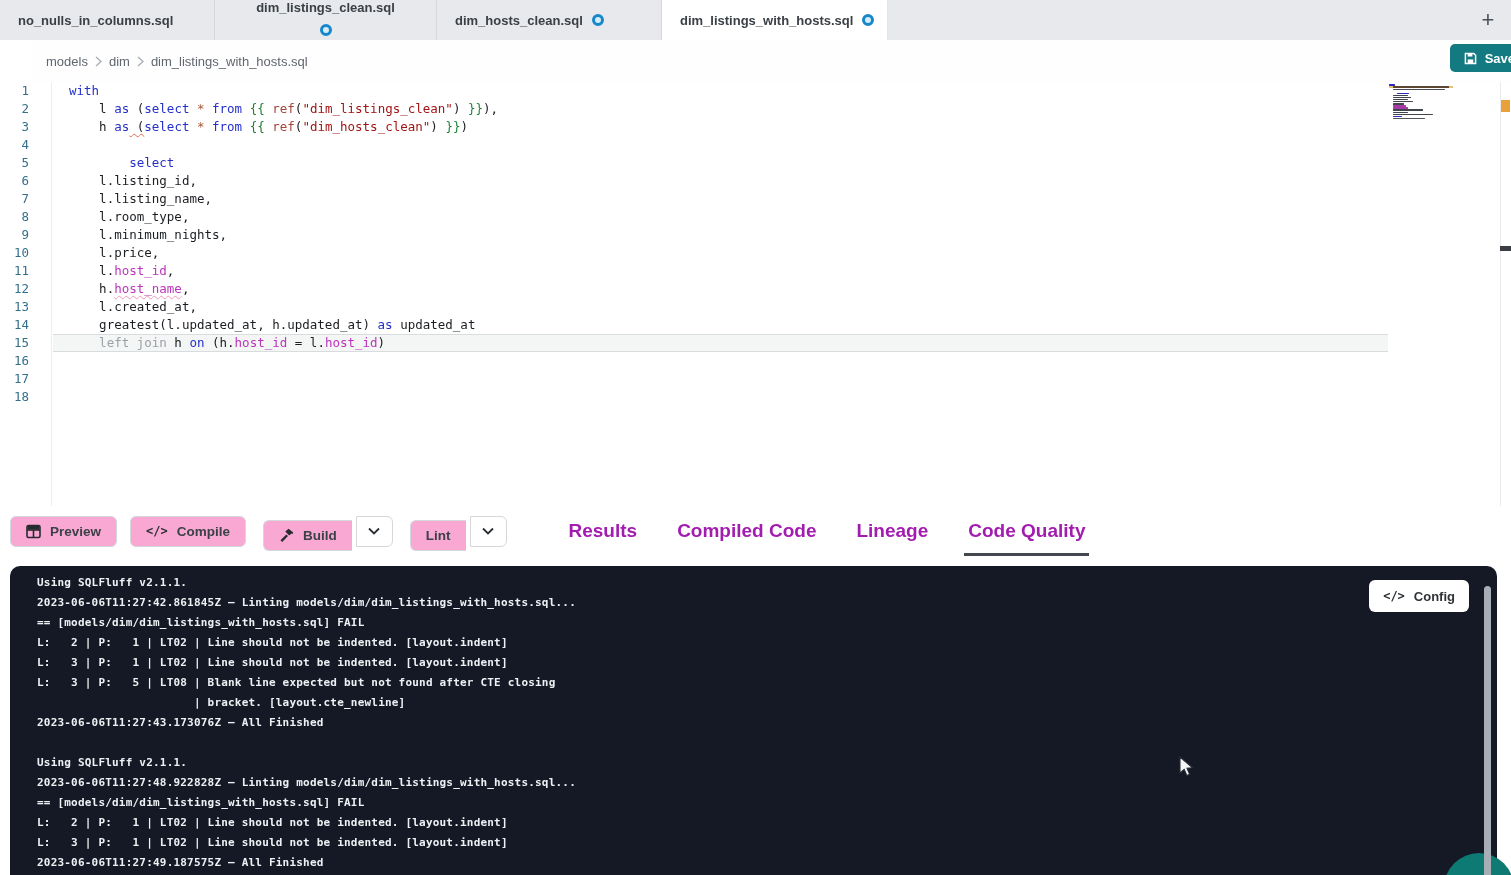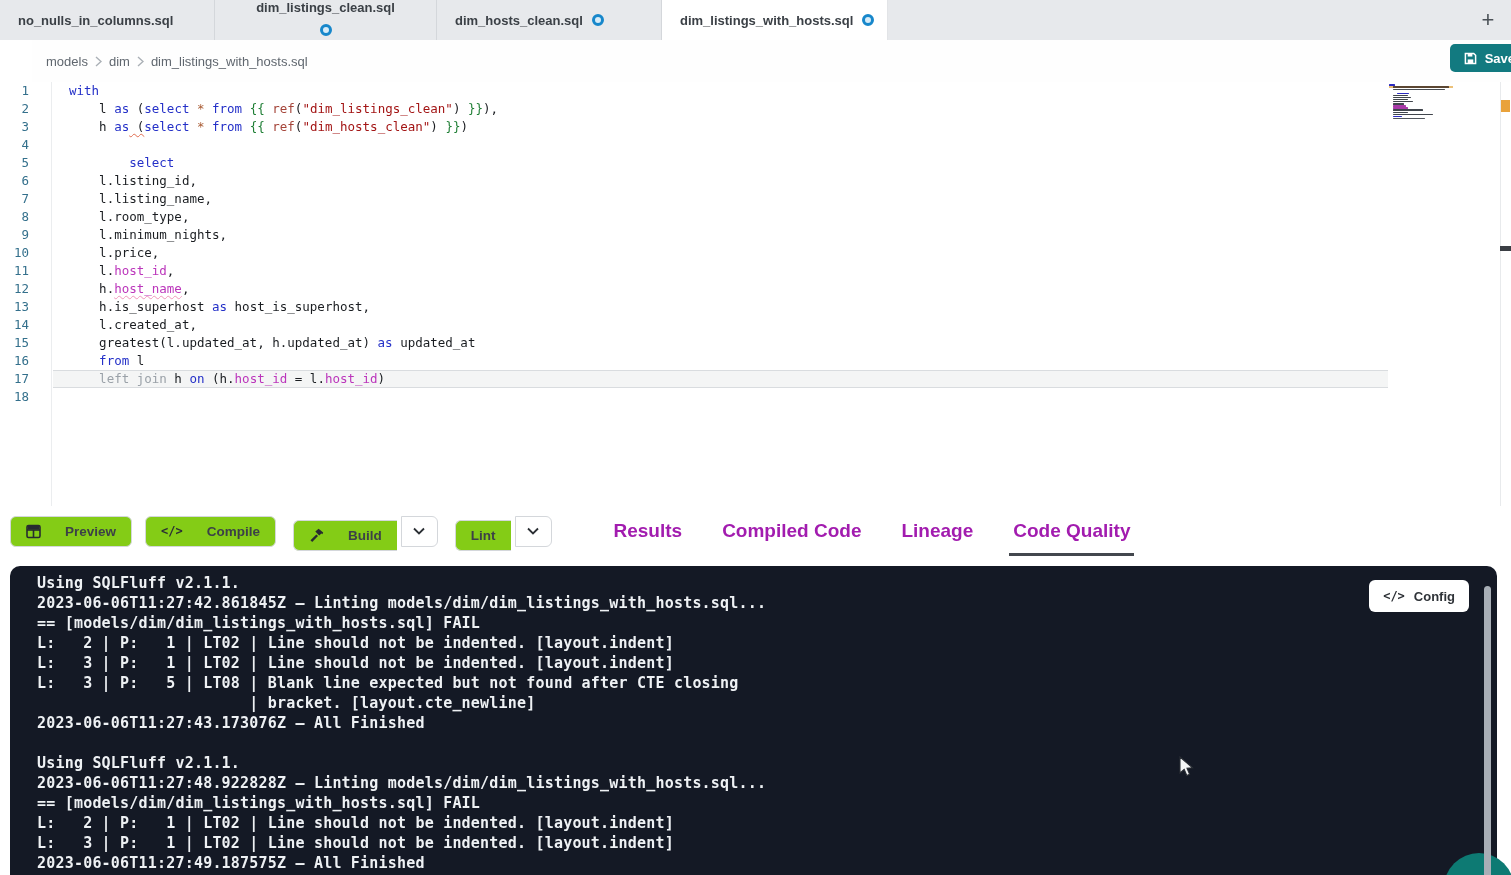--- a/index.html
+++ b/index.html
@@ -57,42 +57,42 @@
   .mm-row.hl { background:#ecc179; }
   .mm-bar { height:1.4px; margin-top:0.35px; border-radius:0.5px; }
   .anno-strip { position:absolute; left:1500px; top:0; width:11px; height:424px;
                 border-left:1px solid #e8eaec; }
   .anno-warn { position:absolute; left:1501px; top:18px; width:9px; height:12px; background:#e9a23b; }
   .anno-pos  { position:absolute; left:1500px; top:164px; width:11px; height:5px; background:#3a3e44; }
 
   
   .toolbar { position:absolute; left:0; top:506px; width:1511px; height:50px;
              background:#fff; display:flex; align-items:center; padding:0 10px; }
-  .btn { height:31px; background:#84cc16; border:1px solid #d4d7db; border-radius:6px;
-         display:flex; align-items:center; gap:24px; padding:0 15px;
+  .btn { height:31px; background:#f9a8d4; border:1px solid #d4d7db; border-radius:6px;
+         display:flex; align-items:center; gap:9px; padding:0 15px;
          font-size:13.5px; font-weight:600; color:#3c4147; cursor:pointer; }
   .btn + .btn, .btn-group { margin-left:13px; }
   .btn-group { display:flex; height:31px; }
   .btn-group .btn { margin:4px; border-radius:6px 0 0 6px; border-right:none; }
   .btn-chev { width:37px; height:31px; background:#fff; border:1px solid #d4d7db;
               border-radius:0 6px 6px 0; display:flex; align-items:center;
               justify-content:center; cursor:pointer; }
   .icon-code { font-family:"DejaVu Sans Mono", monospace; font-weight:700; font-size:12px; color:#2b2f34; }
   .ptabs { display:flex; align-items:stretch; height:50px; margin-left:42px; }
   .ptab { display:flex; align-items:center; padding:0 4px; margin:0 16px;
           font-size:19px; font-weight:600; color:#a21caf; cursor:pointer;
           border-bottom:3px solid transparent; border-top:3px solid transparent; }
   .ptab.active { border-bottom-color:#43474e; }
 
   
   .terminal { position:absolute; left:10px; top:566px; width:1487px; height:320px;
               background:#141925; border-radius:10px; }
   .term-pre { position:absolute; left:27px; top:7px;
               font-family:"DejaVu Sans Mono", monospace; font-weight:700;
-              font-size:15px; line-height:20px; letter-spacing:0.2px;
+              font-size:11px; line-height:20px; letter-spacing:0.2px;
               color:#eef1f4; white-space:pre; }
   .configbtn { position:absolute; right:28px; top:14px; height:32px;
                background:#fff; border:none; border-radius:6px; display:flex;
                align-items:center; gap:9px; padding:0 14px; font-size:13px;
                font-weight:600; color:#2f3338; cursor:pointer; }
   .term-scroll { position:absolute; right:6px; top:20px; width:7px;
                  height:calc(100% - 20px); background:#a8aeb6; border-radius:4px; z-index:30; }
   .chat-bubble { position:absolute; left:1444px; top:853px; width:70px; height:70px;
                  border-radius:50%; background:#0d7a73; z-index:20; cursor:pointer; }
   .mouse-cursor { position:absolute; left:1178px; top:756px; z-index:40; }
@@ -167,24 +167,22 @@
       <div class="code-line"><span>    h </span><span class="tk-kw">as</span><span class="tk-sq"> (</span><span class="tk-kw">select</span><span> </span><span class="tk-star">*</span><span> </span><span class="tk-kw">from</span><span> </span><span class="tk-brace">{{</span><span> </span><span class="tk-func">ref</span><span>(</span><span class="tk-str">"dim_hosts_clean"</span><span>) </span><span class="tk-brace">}}</span><span>)</span></div>
       <div class="code-line"></div>
       <div class="code-line"><span>        </span><span class="tk-kw">select</span></div>
       <div class="code-line"><span>    l.listing_id,</span></div>
       <div class="code-line"><span>    l.listing_name,</span></div>
       <div class="code-line"><span>    l.room_type,</span></div>
       <div class="code-line"><span>    l.minimum_nights,</span></div>
       <div class="code-line"><span>    l.price,</span></div>
       <div class="code-line"><span>    l.</span><span class="tk-var">host_id</span><span>,</span></div>
       <div class="code-line"><span>    h.</span><span class="tk-var tk-sq2">host_name</span><span>,</span></div>
-      <div class="code-line"><span>    h.is_superhost </span><span class="tk-kw">as</span><span> host_is_superhost,</span></div>
       <div class="code-line"><span>    l.created_at,</span></div>
       <div class="code-line"><span>    greatest(l.updated_at, h.updated_at) </span><span class="tk-kw">as</span><span> updated_at</span></div>
-      <div class="code-line"><span>    </span><span class="tk-kw">from</span><span> l</span></div>
       <div class="code-line active"><span>    </span><span class="tk-dim">left join</span><span> h </span><span class="tk-kw">on</span><span> (h.</span><span class="tk-var">host_id</span><span> = l.</span><span class="tk-var">host_id</span><span>)</span></div>
       <div class="code-line"></div>
     </div>
   <div class="minimap" id="minimap">
       <div class="mm-row">
         <div class="mm-bar" style="margin-left: 0px; width: 6px; background: rgb(43, 43, 192);"></div>
       </div>
       <div class="mm-row hl">
         <div class="mm-bar" style="margin-left: 4px; width: 56px; background: rgb(91, 70, 50);"></div>
       </div>

